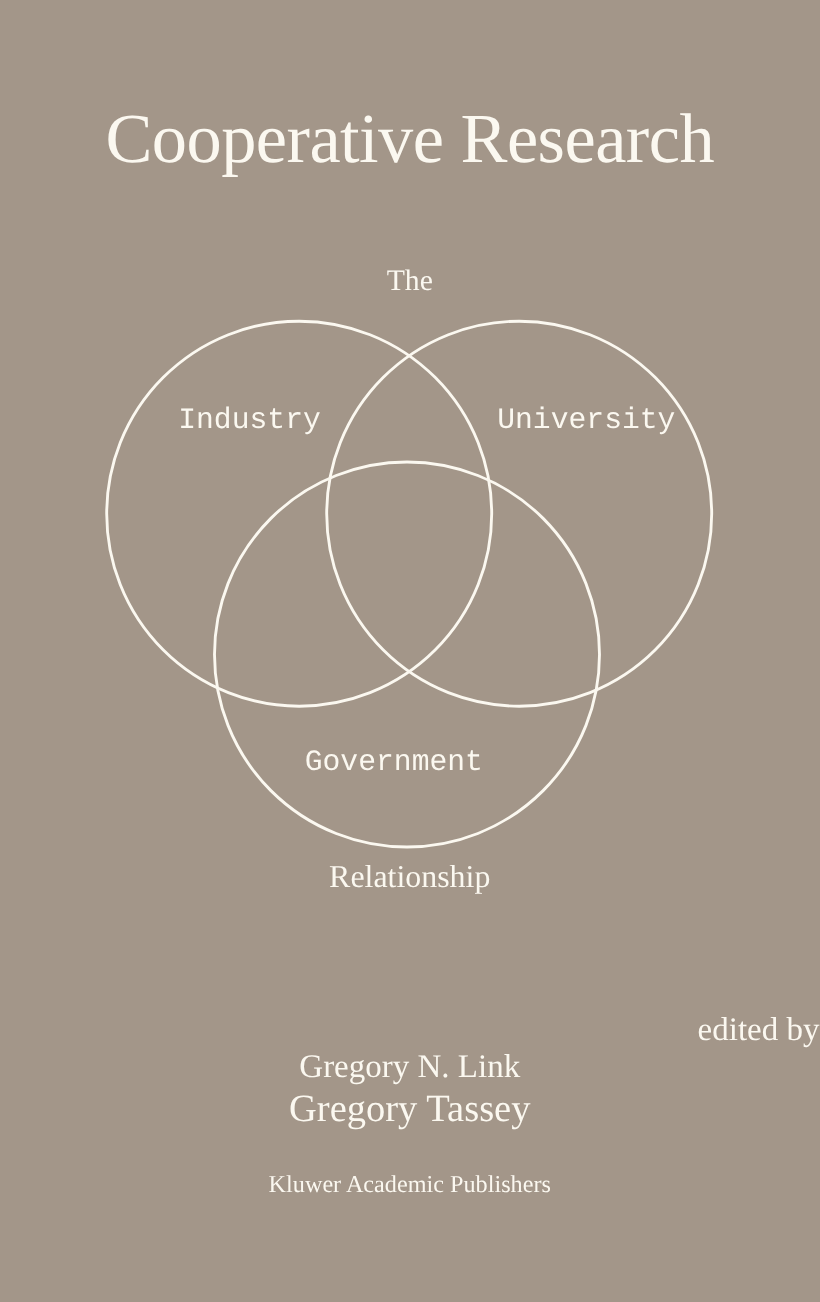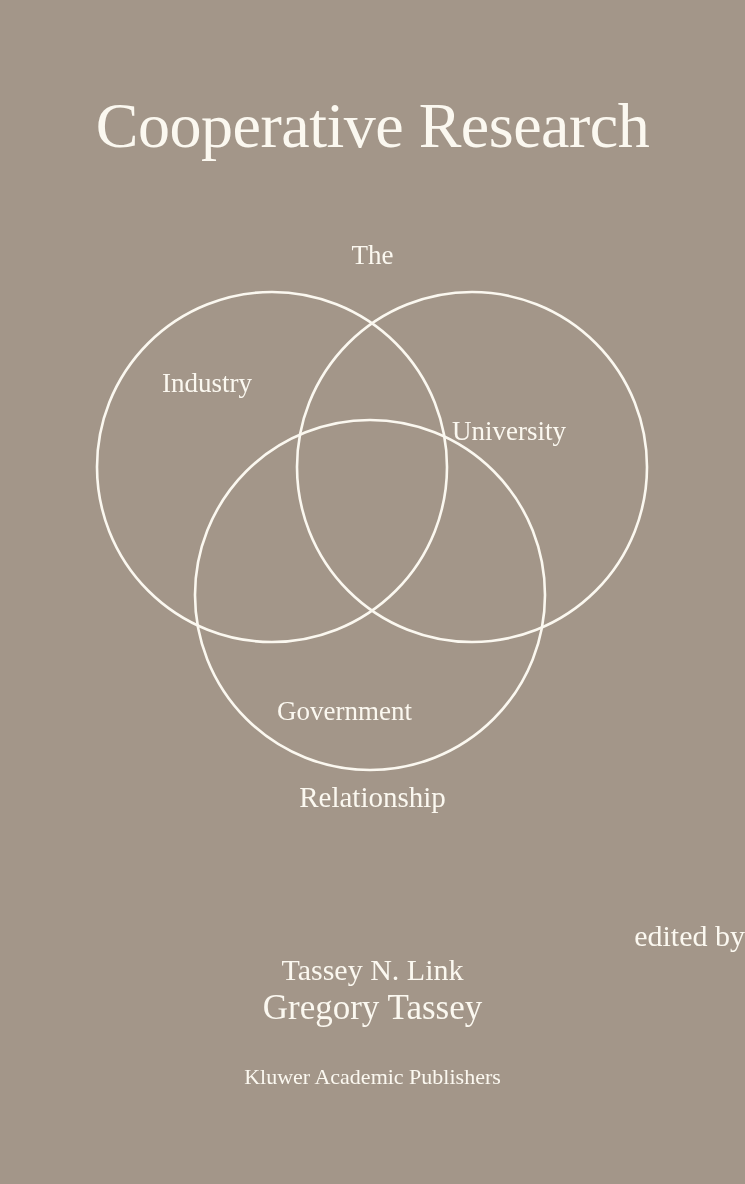--- a/index.html
+++ b/index.html
@@ -31,28 +31,28 @@
     .title-line {
       font-family: "Liberation Serif", "DejaVu Serif", serif;
       font-size: 64px;
       letter-spacing: -0.5px;
     }
     .title1 { top: 94px; }
     .title2 { top: 162px; }
     .the { top: 242px; font-size: 27px; font-family: "Liberation Serif", serif; }
     .label {
       position: absolute;
-      font-family: Liberation Serif, serif;
+      font-family: Liberation Mono, monospace;
       font-size: 27px;
       white-space: nowrap;
       line-height: 1;
     }
     .lbl-industry { left: 162px; top: 370px; }
-    .lbl-university { left: 452px; top: 370px; margin-top: 48px; }
-    .lbl-government { left: 277px; top: 698px; }
+    .lbl-university { left: 452px; top: 370px; }
+    .lbl-government { left: 277px; top: 681px; }
     .relationship { top: 783px; font-size: 29px; font-family: Liberation Serif, serif; }
     .edited { top: 921px; font-size: 30px; font-family: Liberation Serif, serif; text-align: right; }
     .author1 { top: 955px; font-size: 30px; font-family: "Liberation Serif", serif; }
     .author2 { top: 990px; font-size: 35px; font-family: "Liberation Serif", serif; }
     .publisher { top: 1066px; font-size: 22px; font-family: "Liberation Serif", serif; }
     svg.venn {
       position: absolute;
       left: 0;
       top: 0;
     }
@@ -72,17 +72,17 @@
     <circle cx="370" cy="595" r="175" fill="none" stroke="#fbf8f0" stroke-width="2.6"></circle>
   </svg>
 
   <div class="label lbl-industry">Industry</div>
   <div class="label lbl-university">University</div>
   <div class="label lbl-government">Government</div>
 
   <div class="t relationship">Relationship</div>
 
   <div class="t edited">edited by</div>
-  <div class="t author1">Tassey N. Link</div>
+  <div class="t author1">Gregory N. Link</div>
   <div class="t author2">Gregory Tassey</div>
 
   <div class="t publisher">Kluwer Academic Publishers</div>
 </div>
 
 </body></html>

